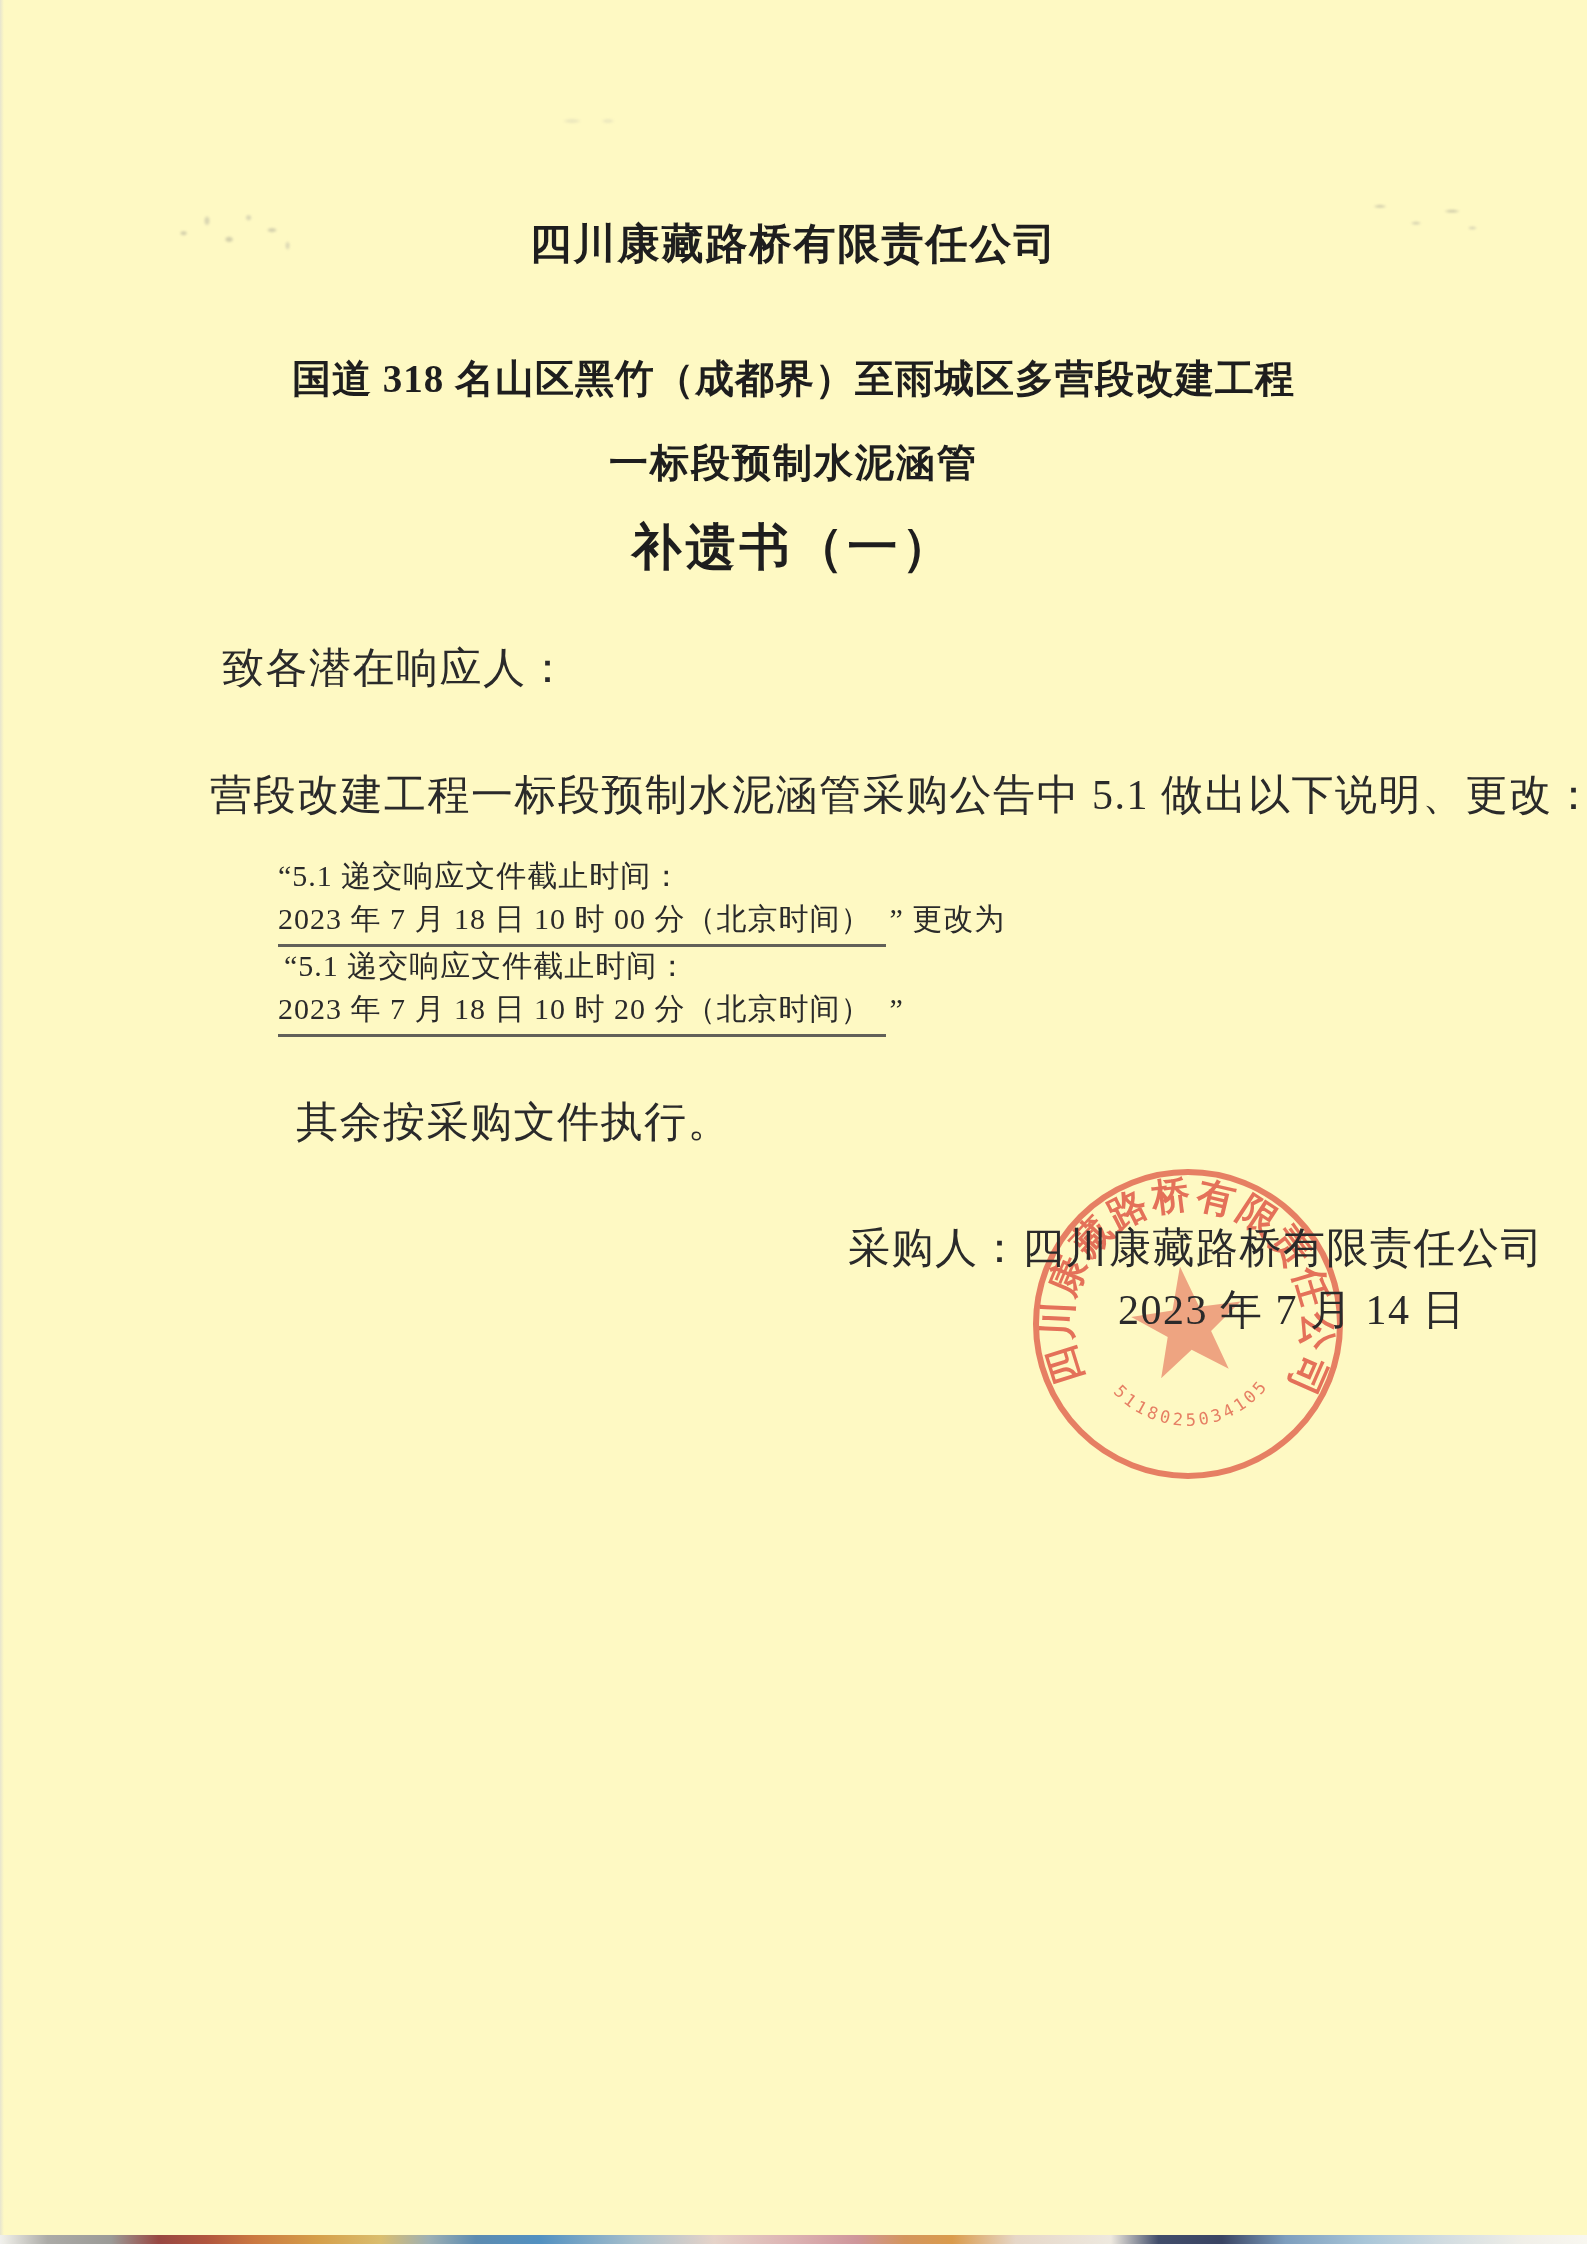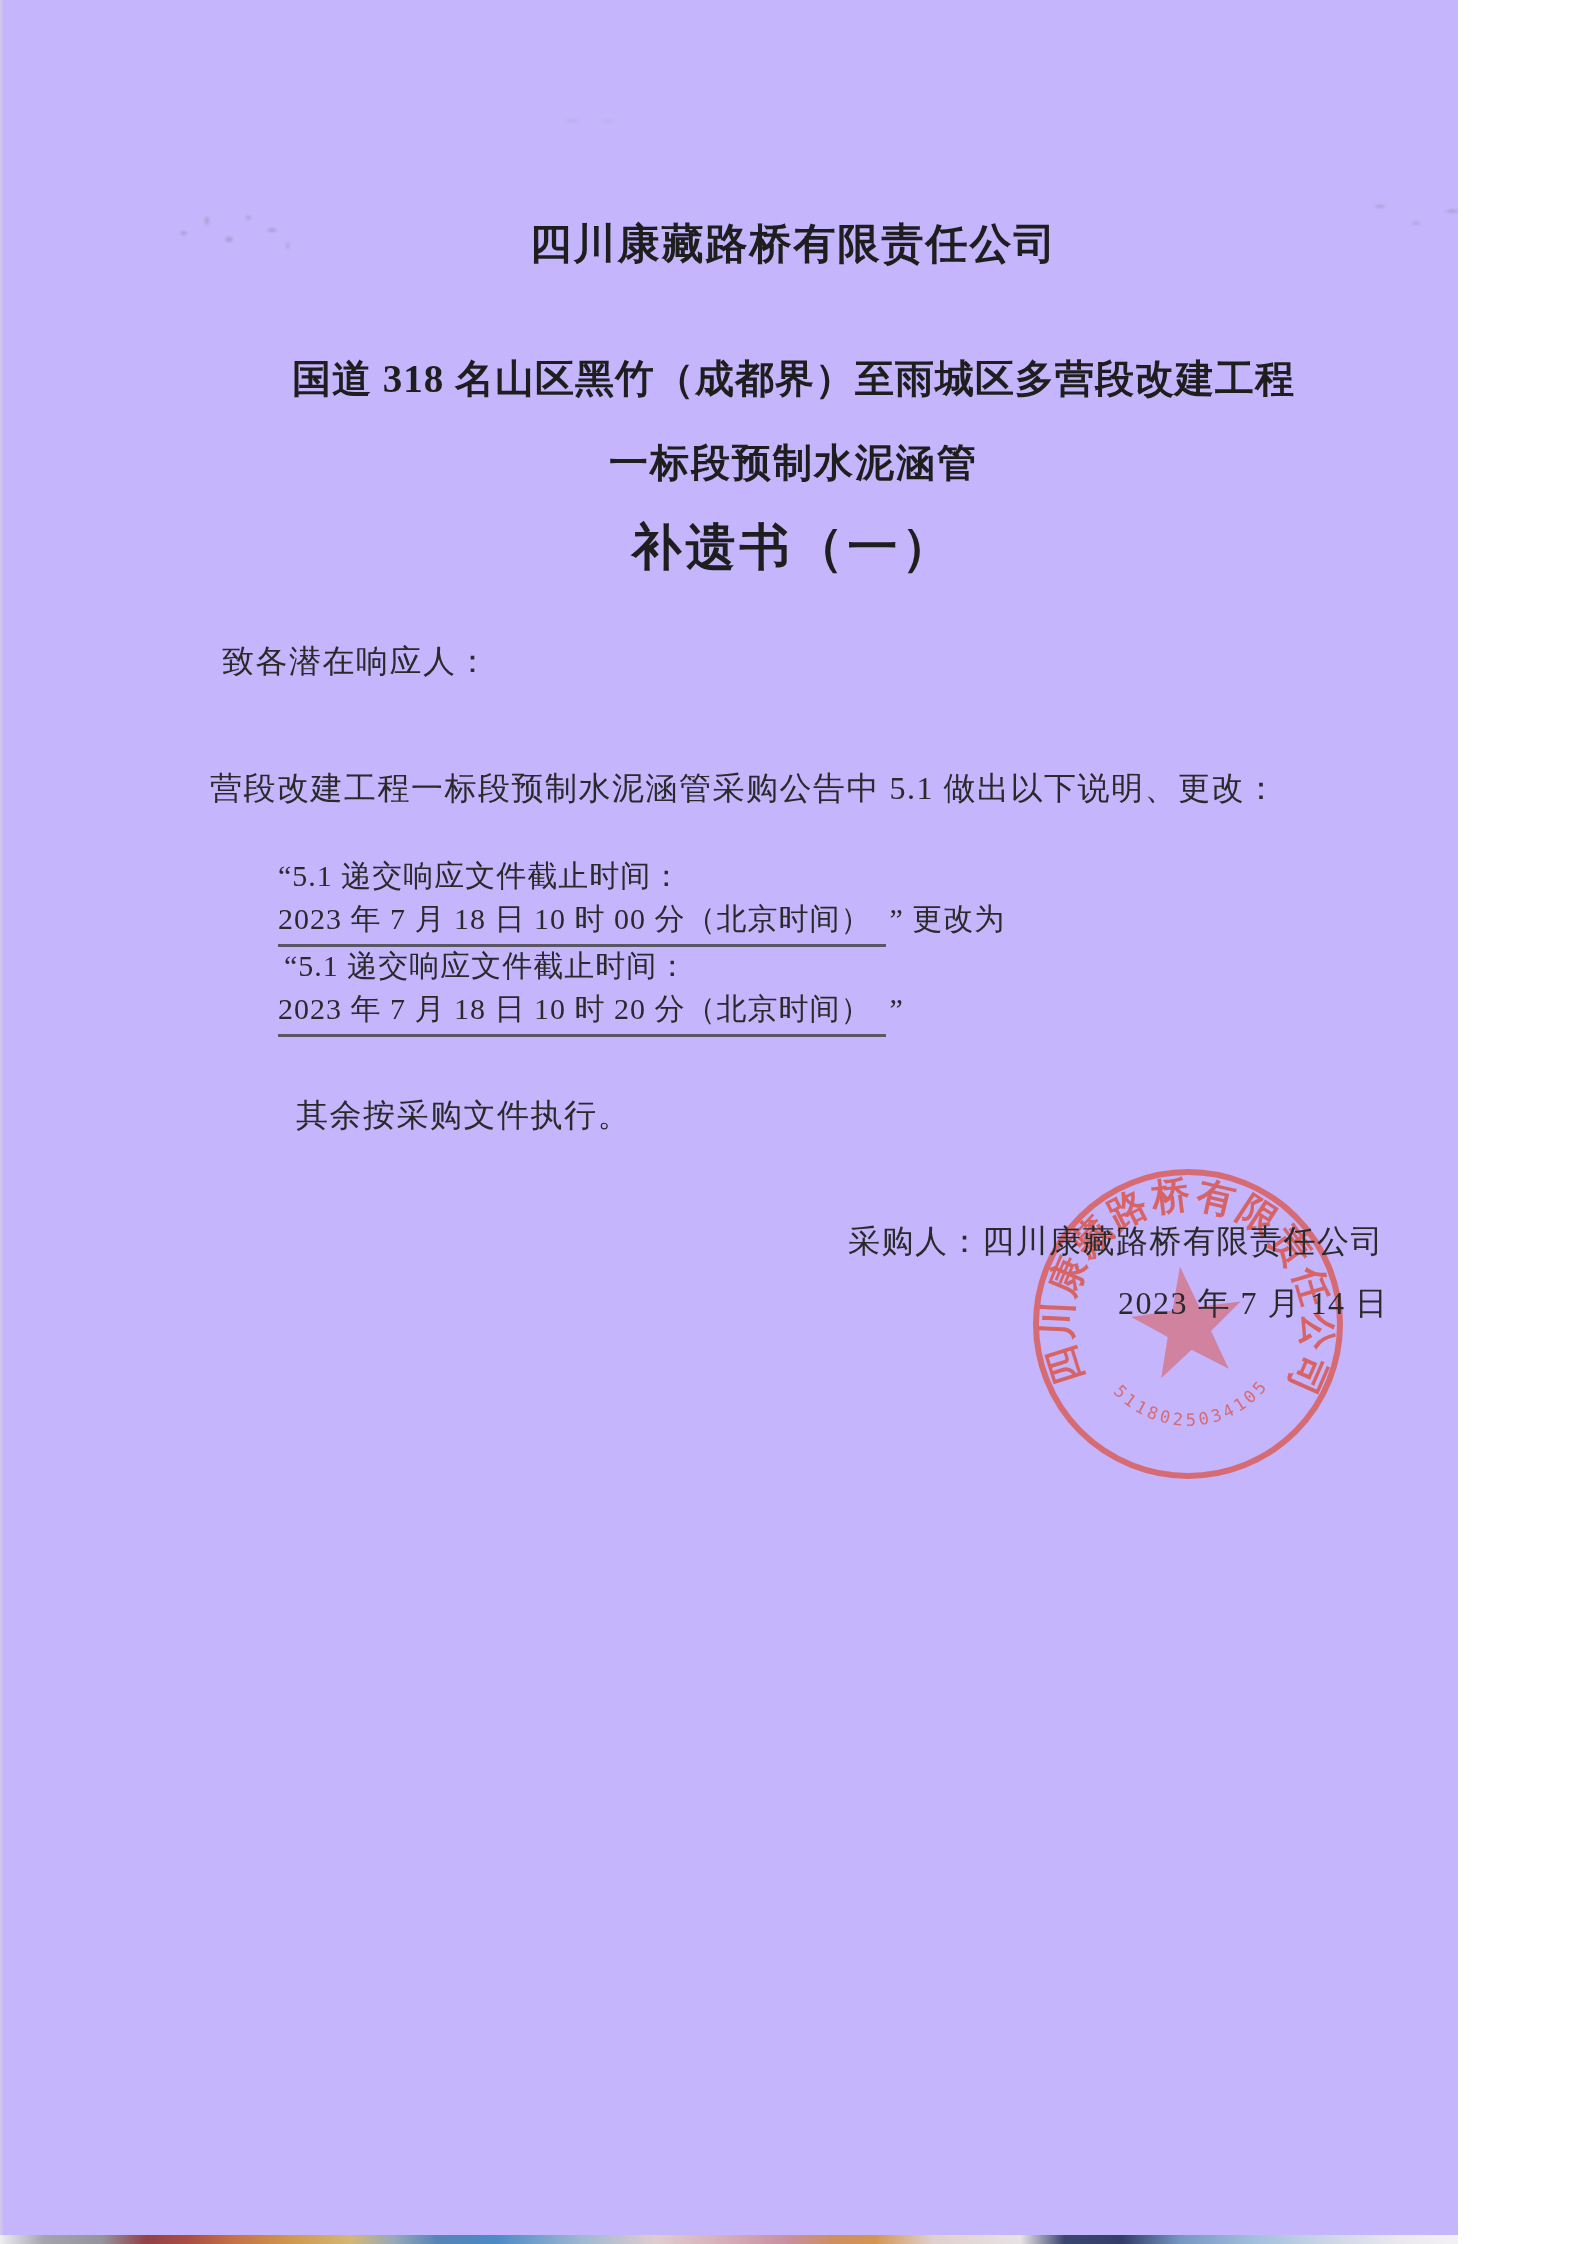--- a/index.html
+++ b/index.html
@@ -1,36 +1,36 @@
 <!DOCTYPE html>
 <html lang="zh"><head>
 <meta charset="utf-8">
 <style>
   html,body{margin:0;padding:0;background:#ffffff;}
   .page{
     position:relative;
-    width:1458px;height:2244px;
-    background:#c4b5fd;
+    width:1587px;height:2244px;
+    background:#fef9c3;
     overflow:hidden;
     font-family:"Liberation Serif","DejaVu Serif",serif;
     color:#262626;
   }
   .page::before{ 
     content:"";position:absolute;left:0;top:0;bottom:0;width:4px;
     background:linear-gradient(to right,#d8d8d6,rgba(255,255,255,0));
     opacity:.6;
   }
   .abs{position:absolute;white-space:nowrap;}
   .center-block{left:30px;width:1527px;text-align:center;}
   .heading{font-weight:700;color:#1e1e1e;}
   .title{font-size:42px;letter-spacing:2px;}
   .sub1{font-size:39px;letter-spacing:1px;}
   .sub2{font-size:39px;letter-spacing:2px;}
   .sub3{font-size:50px;letter-spacing:4px;}
-  .body-text{font-size:32px;letter-spacing:1.5px;color:#2a2a2a;}
+  .body-text{font-size:42px;letter-spacing:1.5px;color:#2a2a2a;}
   .quote-text{font-size:30px;letter-spacing:1px;color:#2a2a2a;}
   .underlined{
     display:inline-block;
     border-bottom:3px solid rgba(70,70,70,.85);
     padding-bottom:4px;padding-right:14px;
   }
   .after-quote{margin-left:4px;}
   
   .stamp{position:absolute;left:1020px;top:1156px;width:336px;height:336px;}
   .stamp svg{width:100%;height:100%;}

